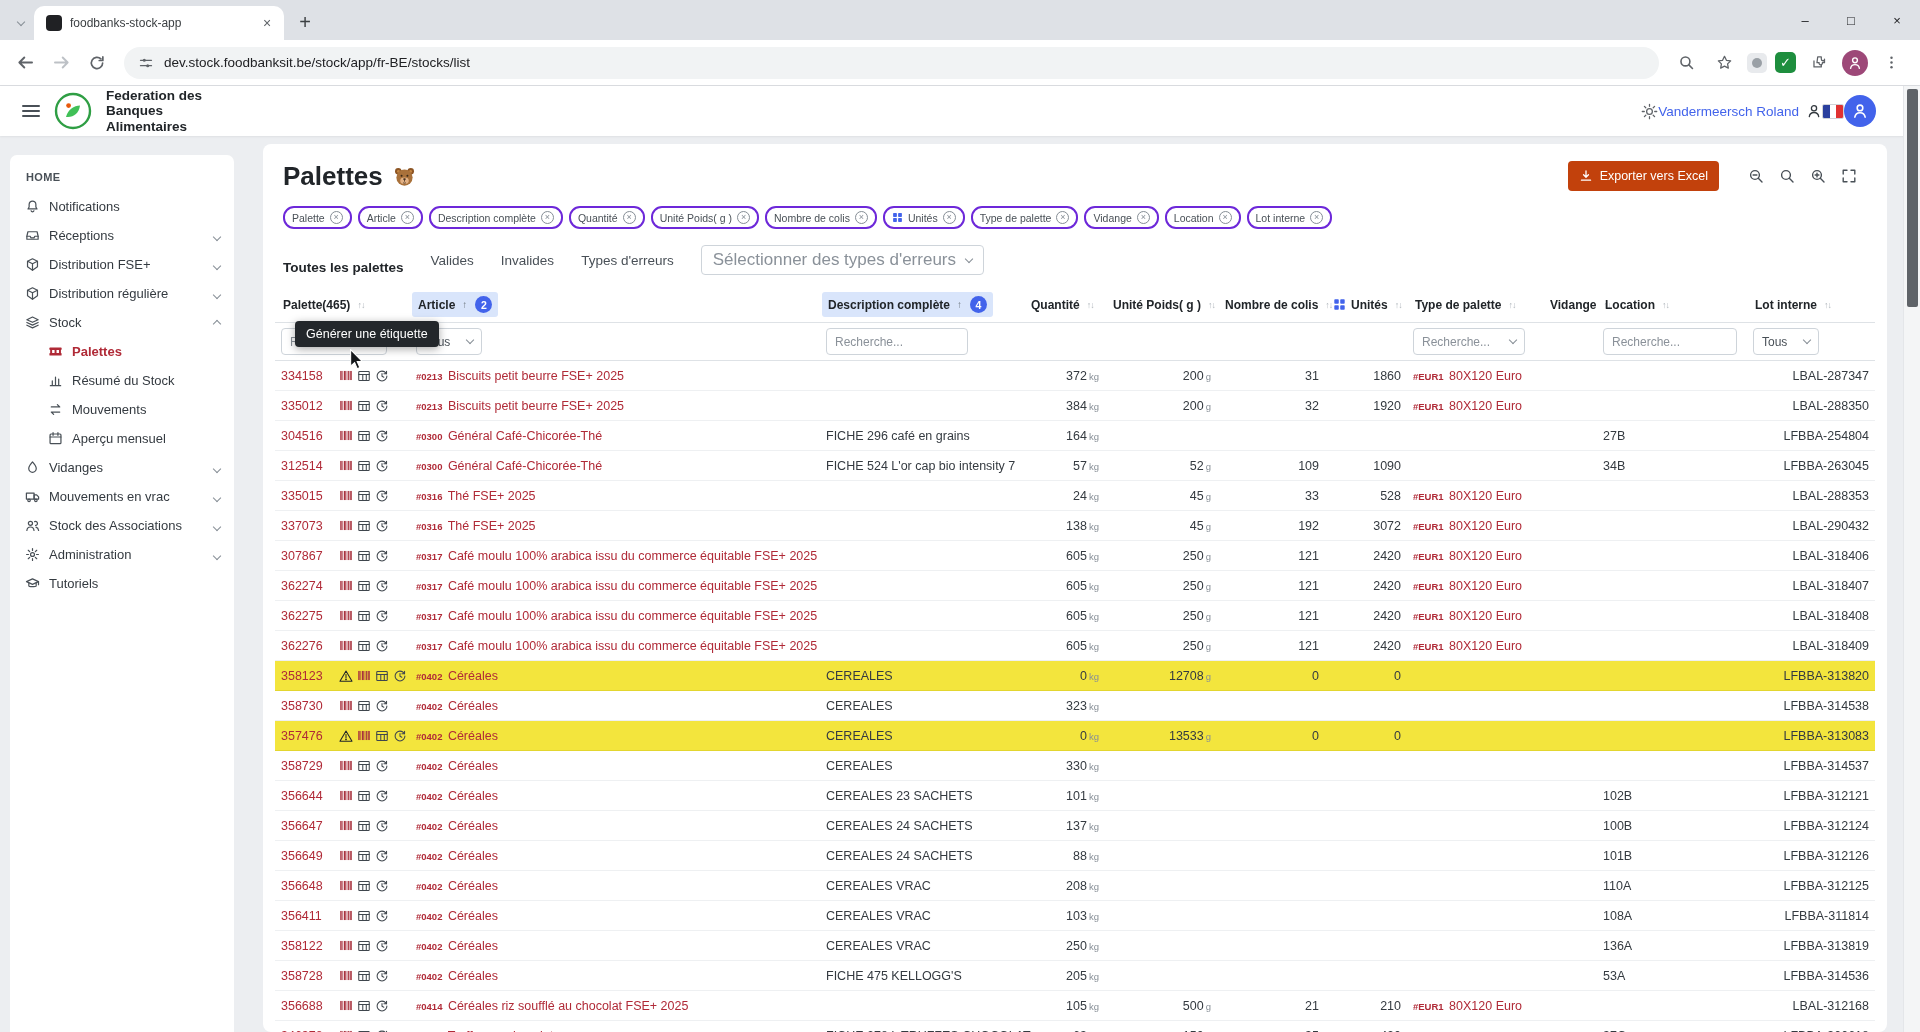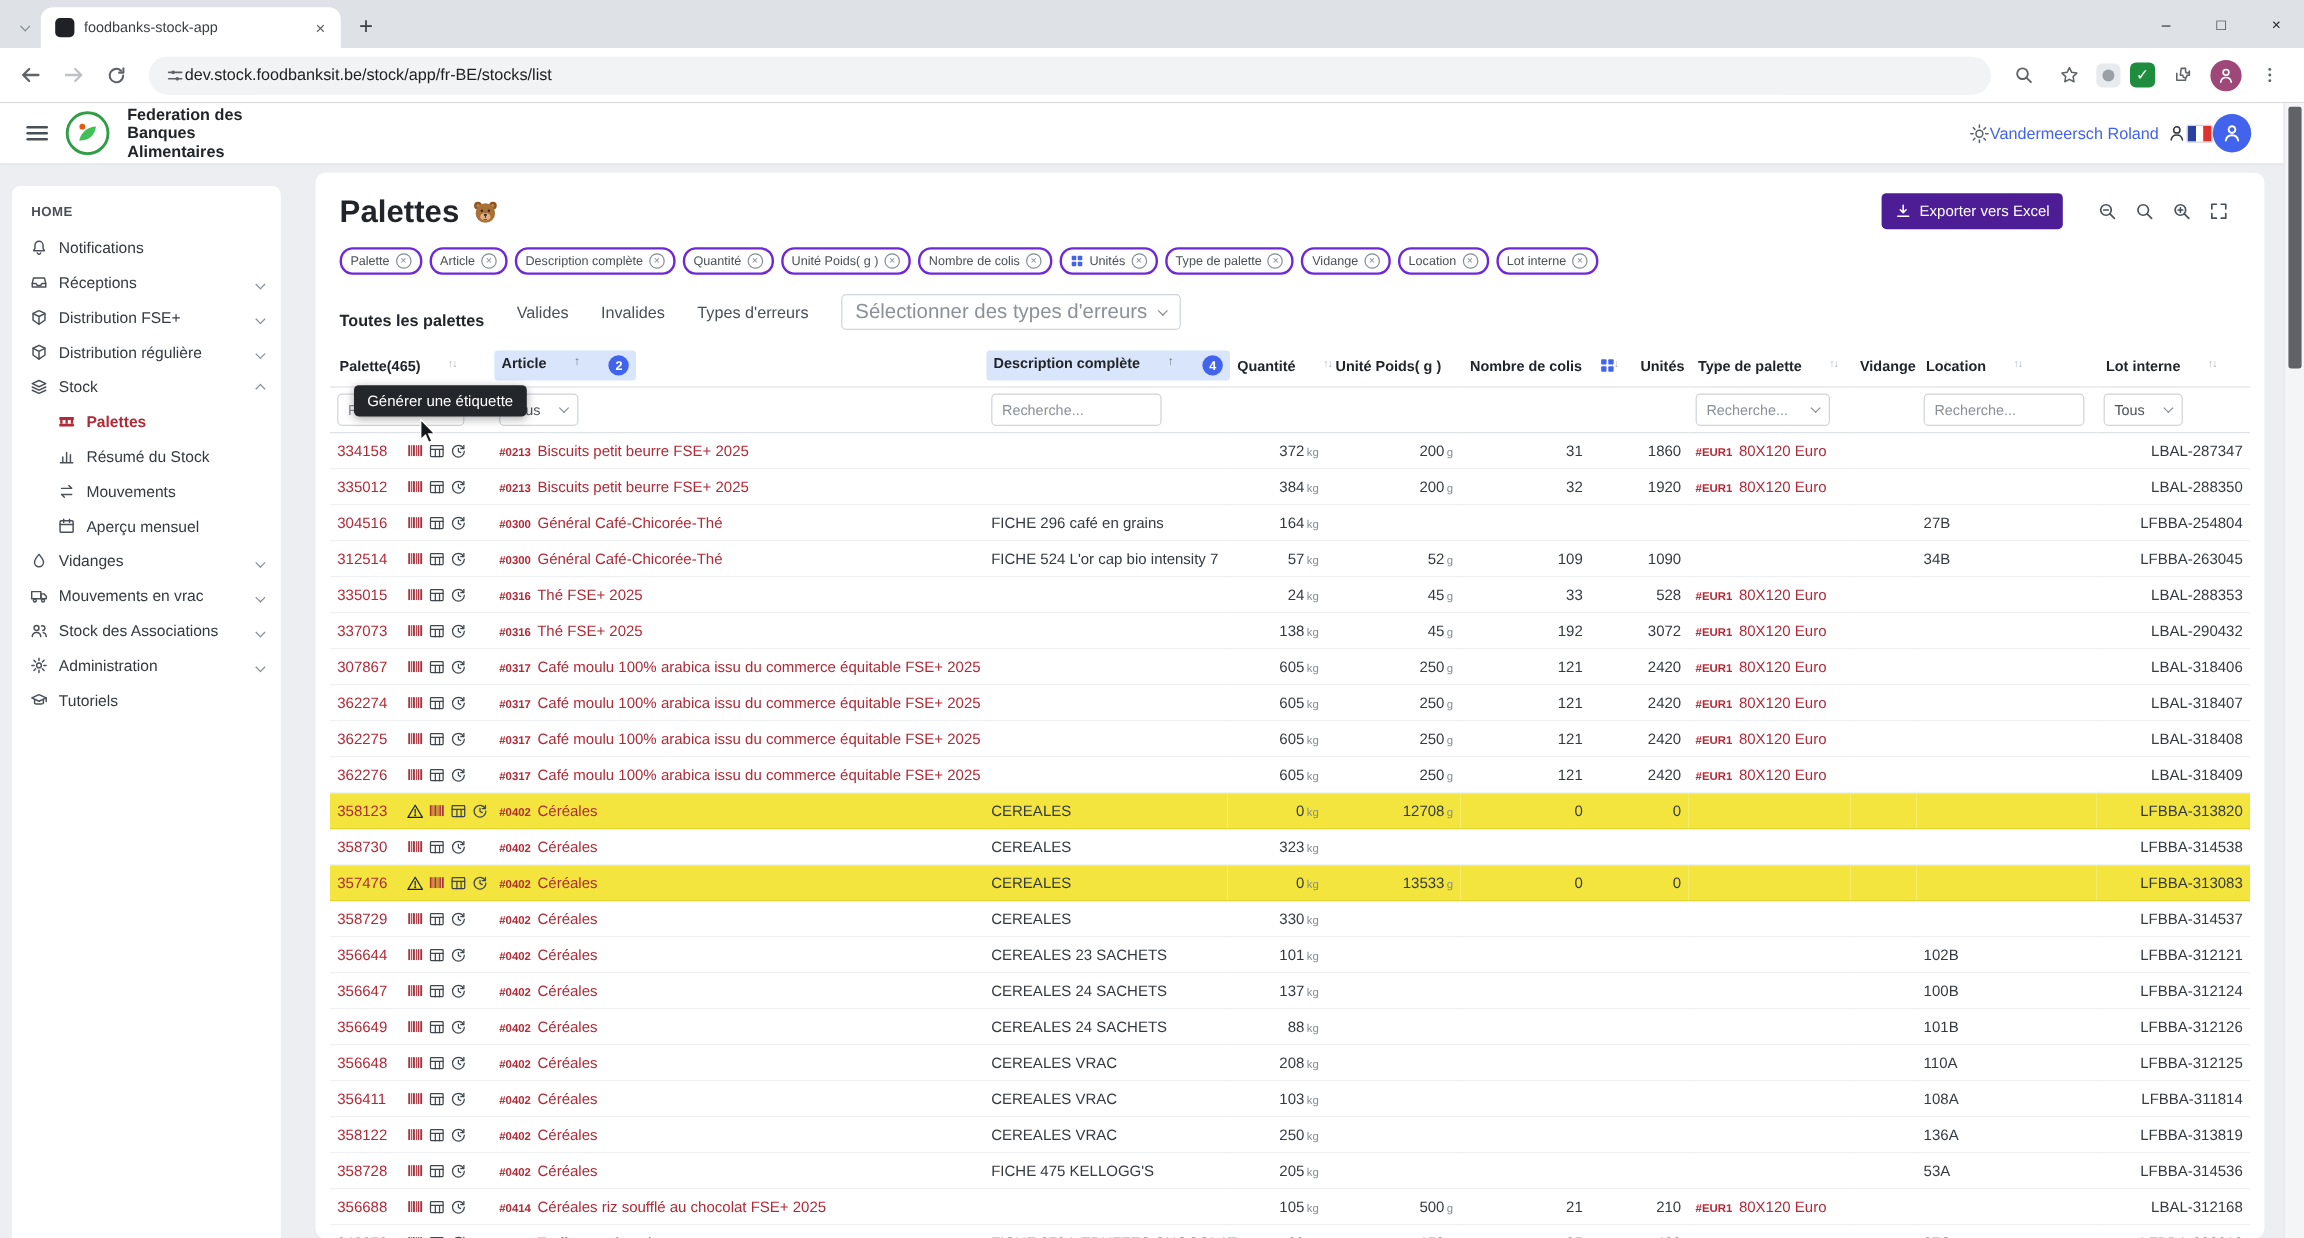--- a/index.html
+++ b/index.html
@@ -12,21 +12,21 @@
   .btab{width:250px;height:34px;background:#fff;border-radius:10px 10px 0 0;display:flex;align-items:center;gap:8px;padding:0 8px 0 12px;}
   .favicon{width:16px;height:16px;border-radius:4px;background:#202124;flex:none;}
   .tab-title{font-size:12px;color:#3c4043;flex:1;white-space:nowrap;overflow:hidden;}
   .tab-close{width:18px;height:18px;border-radius:50%;display:flex;align-items:center;justify-content:center;font-size:14px;color:#5f6368;}
   .newtab-btn{width:30px;height:30px;margin:0 0 3px 6px;display:flex;align-items:center;justify-content:center;font-size:20px;color:#3c4043;}
   .win-controls{position:absolute;top:0;right:0;height:40px;display:flex;}
   .win-btn{width:46px;display:flex;align-items:center;justify-content:center;font-size:13px;color:#202124;}
 
   .btoolbar{height:46px;background:#fff;display:flex;align-items:center;gap:6px;padding:0 10px;border-bottom:1px solid #dadce0;}
   .nav-btn{width:30px;height:30px;display:flex;align-items:center;justify-content:center;flex:none;}
-  .urlbar{flex:1;height:32px;background:#f1f3f4;border-radius:16px;display:flex;align-items:center;gap:0;padding:0 14px;min-width:0;margin:0 6px;}
+  .urlbar{flex:1;height:32px;background:#f1f3f4;border-radius:16px;display:flex;align-items:center;gap:10px;padding:0 14px;min-width:0;margin:0 6px;}
   .url-text{font-size:13.5px;color:#202124;white-space:nowrap;}
   .tb-icons{display:flex;align-items:center;gap:8px;padding-right:4px;}
   .ext-gray{width:20px;height:20px;border-radius:5px;background:#e8eaed;display:flex;align-items:center;justify-content:center;}
   .ext-gray i{width:10px;height:10px;border-radius:50%;background:#9aa0a6;display:block;}
   .ext-green{width:21px;height:21px;border-radius:5px;background:#1e8e3e;color:#fff;display:flex;align-items:center;justify-content:center;font-size:13px;font-weight:700;}
   .avatar{width:26px;height:26px;border-radius:50%;background:#9d4878;display:flex;align-items:center;justify-content:center;}
 
   
   .app-header{height:50px;background:#fff;display:flex;align-items:center;gap:14px;padding:0 44px 0 22px;box-shadow:0 1px 2px rgba(0,0,0,.06);position:relative;z-index:2;}
   .burger{display:flex;flex-direction:column;gap:3px;width:18px;cursor:pointer;}
@@ -47,39 +47,39 @@
   .side-item .chev-box{margin-left:auto;}
   .side-item.child{padding-left:37px;}
   .side-item.active{color:#b02a37;font-weight:700;}
   .chev{display:inline-block;width:6px;height:6px;border-right:1.6px solid #868e96;border-bottom:1.6px solid #868e96;transform:rotate(45deg);margin-top:-3px;}
   .chev.up{transform:rotate(-135deg);margin-top:3px;}
 
   
   .main{position:absolute;left:263px;top:144px;right:33px;bottom:0;background:#fff;border-radius:8px;padding:16px 12px 0;overflow:hidden;}
   .title-row{display:flex;align-items:center;gap:9px;padding:0 8px;height:32px;}
   .page-title{font-size:26px;font-weight:700;color:#212529;}
-  .export-btn{margin-left:auto;background:#4c1d95;color:#fff;border:none;border-radius:4px;height:30px;padding:0 11px;font-size:12.5px;display:flex;align-items:center;gap:7px;cursor:pointer;font-family:inherit;}
+  .export-btn{margin-left:auto;background:#c2410c;color:#fff;border:none;border-radius:4px;height:30px;padding:0 11px;font-size:12.5px;display:flex;align-items:center;gap:7px;cursor:pointer;font-family:inherit;}
   .zoom-icons{display:flex;align-items:center;gap:15px;margin:0 10px 0 20px;}
   .zoom-icons span{display:flex;cursor:pointer;}
 
   .chip-row{display:flex;gap:6px;margin:14px 8px 0;flex-wrap:nowrap;}
   .chip{display:inline-flex;align-items:center;gap:5px;border:2px solid #6d28d9;border-radius:11px;padding:3px 7px;font-size:10.5px;color:#495057;background:#fff;white-space:nowrap;cursor:default;}
   .chip-ic{display:flex;} .chip-ic svg{width:11px;height:11px;}
   .chip-x{width:13px;height:13px;border:1px solid #868e96;border-radius:50%;display:inline-flex;align-items:center;justify-content:center;font-size:9px;color:#868e96;line-height:1;cursor:pointer;}
 
   .tabs-row{display:flex;align-items:center;gap:27px;margin:16px 8px 0;font-size:13.5px;color:#495057;height:30px;}
   .tab-item{cursor:pointer;}
   .tab-item.active{color:#212529;font-weight:700;margin-top:14px;}
   .select{border:1px solid #ced4da;border-radius:4px;height:30px;display:inline-flex;align-items:center;gap:10px;padding:0 11px;color:#8a9199;font-size:17px;background:#fff;cursor:pointer;white-space:nowrap;}
 
   
   .tbl-wrap{margin-top:12px;}
   table{border-collapse:collapse;table-layout:fixed;width:1600px;}
   th{font-size:12px;font-weight:700;color:#212529;text-align:left;padding:5px 2px;border-bottom:1px solid #dee2e6;height:34px;vertical-align:middle;white-space:nowrap;overflow:visible;}
-  .th-inner{display:inline-flex;align-items:flex-start;gap:19px;padding:4px 6px;border-radius:3px;}
+  .th-inner{display:inline-flex;align-items:center;gap:3px;padding:4px 6px;border-radius:3px;}
   .th-inner.hl{background:#d9e5fb;}
   .th-ic{display:flex;margin-right:2px;}
   .sort{color:#b0b6bc;font-size:9px;letter-spacing:-1px;margin-left:4px;}
   .sort.asc{color:#6c757d;font-size:10px;letter-spacing:0;}
   .badge{display:inline-flex;width:17px;height:17px;border-radius:50%;background:#4263eb;color:#fff;font-size:10.5px;font-weight:700;align-items:center;justify-content:center;margin-left:5px;}
   td{font-size:12.5px;color:#343a40;padding:0 6px;border-bottom:1px solid #eef0f2;height:30px;white-space:nowrap;overflow:visible;vertical-align:middle;}
   tr.warn td{background:#f3e53d;border-bottom-color:#e3d62f;}
   .filter-row td{height:38px;border-bottom:1px solid #dee2e6;}
   .f-select{height:27px;border:1px solid #ced4da;border-radius:4px;display:inline-flex;align-items:center;justify-content:space-between;padding:0 8px;font-size:12px;color:#495057;background:#fff;cursor:pointer;}
   .f-select.ph{color:#8a9199;}

